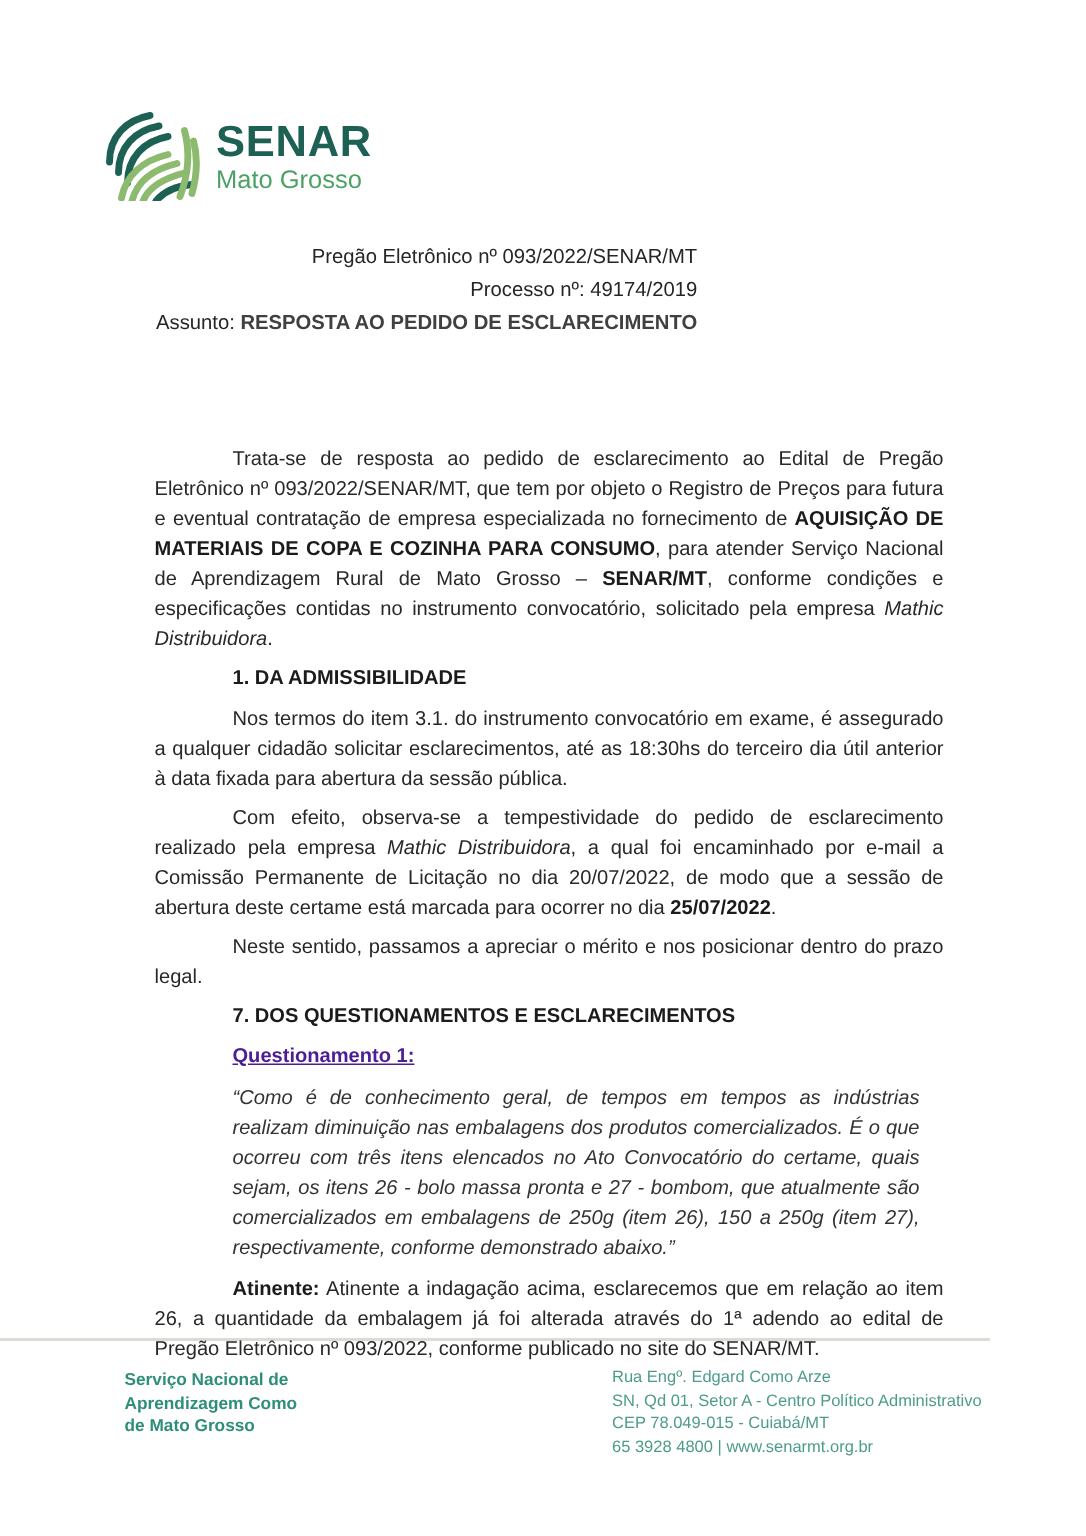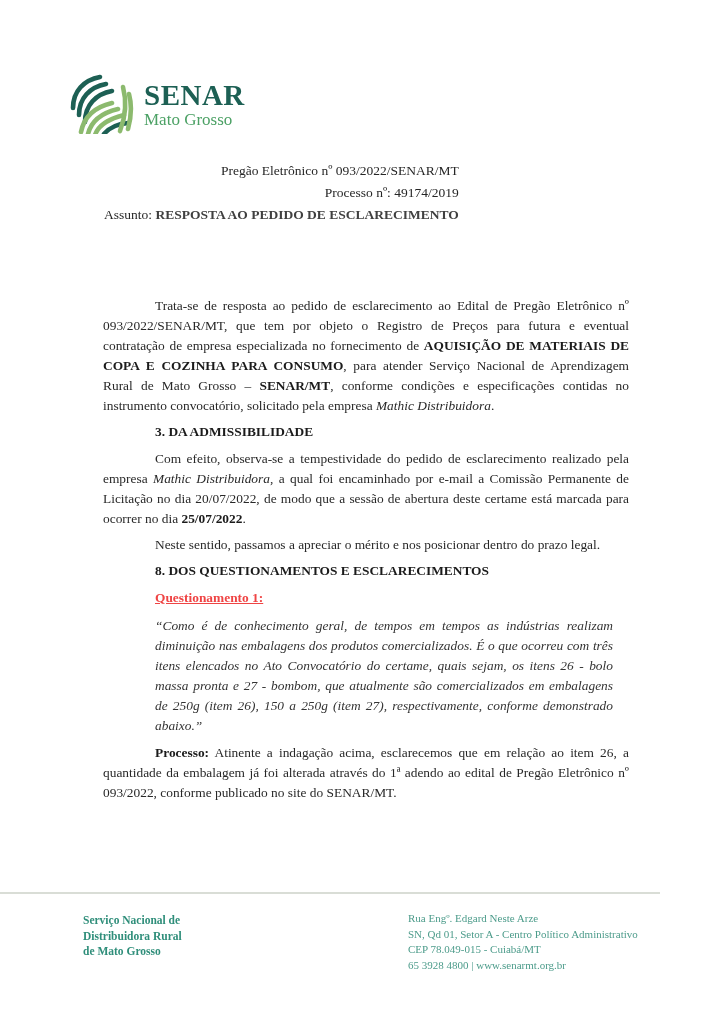--- a/index.html
+++ b/index.html
@@ -10,21 +10,21 @@
     --footer_teal:#2f8e7a;
     --footer_teal_light:#4d9c8b;
     --text_color:#2d2d2d;
     --divider_gray:#d9ddd6;
   }
   *{margin:0;padding:0;box-sizing:border-box;}
   html,body{background:#fff;}
   body{font-family:"Liberation Sans",sans-serif;}
   .page{
     position:relative;width:660px;height:1024px;background:#ffffff;
-    overflow:hidden;color:var(--text_color);font-family:Liberation Serif, serif;
+    overflow:hidden;color:var(--text_color);
   }
   
   .edge-line{position:absolute;left:681px;top:0;width:2px;height:1024px;background:var(--divider_gray);}
   .corner-block{position:absolute;left:683px;top:80px;width:41px;height:55px;background:var(--accent_green);}
   .stripes{
     position:absolute;left:683px;top:893px;width:41px;height:131px;
     background:repeating-linear-gradient(to bottom,var(--accent_green) 0 9px,#ffffff 9px 17px);
   }
   .footer-line{position:absolute;left:0;top:892px;width:683px;height:2px;background:var(--divider_gray);}
   
@@ -38,21 +38,21 @@
   
   .doc-header{position:absolute;left:104px;top:160px;font-size:13.5px;line-height:22px;color:#262626;text-align:right;}
   .doc-header b{font-weight:bold;color:#404040;}
   
   .content{position:absolute;left:103px;top:296px;width:526px;font-size:13.4px;line-height:20px;color:#282828;}
   .para{text-align:justify;margin:0 0 6px;}
   .ind{text-indent:52px;}
   .para b{font-weight:bold;color:#1b1b1b;}
   .para i{font-style:italic;}
   .h{font-size:13.4px;font-weight:bold;color:#1b1b1b;margin:4px 0 7px;padding-left:52px;}
-  .q-label{font-weight:bold;text-decoration:underline;color:#ef4444;padding-left:52px;margin:0 0 8px;}
+  .q-label{font-weight:bold;text-decoration:underline;color:#4c1d95;padding-left:52px;margin:0 0 8px;}
   .quote{font-style:italic;text-align:justify;margin:0 16px 7px 52px;color:#333;}
   
   .footer-left{position:absolute;left:83px;top:913px;font-size:11.5px;line-height:15.5px;font-weight:bold;color:var(--footer_teal);}
   .footer-right{position:absolute;left:408px;top:911px;font-size:11px;line-height:15.5px;color:var(--footer_teal_light);}
 </style>
 </head>
 <body>
 
 <div class="page">
 
@@ -82,42 +82,43 @@
   <div class="doc-header">
     <div>Pregão Eletrônico nº 093/2022/SENAR/MT</div>
     <div>Processo nº: 49174/2019</div>
     <div><span>Assunto: </span><b>RESPOSTA AO PEDIDO DE ESCLARECIMENTO</b></div>
   </div>
 
   <div class="content">
 
     <p class="para ind"><span>Trata-se de resposta ao pedido de esclarecimento ao Edital de Pregão Eletrônico nº 093/2022/SENAR/MT, que tem por objeto o Registro de Preços para futura e eventual contratação de empresa especializada no fornecimento de </span><b>AQUISIÇÃO DE MATERIAIS DE COPA E COZINHA PARA CONSUMO</b><span>, para atender Serviço Nacional de Aprendizagem Rural de Mato Grosso – </span><b>SENAR/MT</b><span>, conforme condições e especificações contidas no instrumento convocatório, solicitado pela empresa </span><i>Mathic Distribuidora</i><span>.</span></p>
 
-    <h3 class="h">3. DA ADMISSIBILIDADE</h3>
+    <h3 class="h">1. DA ADMISSIBILIDADE</h3>
 
+    <p class="para ind">Nos termos do item 3.1. do instrumento convocatório em exame, é assegurado a qualquer cidadão solicitar esclarecimentos, até as 18:30hs do terceiro dia útil anterior à data fixada para abertura da sessão pública.</p>
 
     <p class="para ind"><span>Com efeito, observa-se a tempestividade do pedido de esclarecimento realizado pela empresa </span><i>Mathic Distribuidora</i><span>, a qual foi encaminhado por e-mail a Comissão Permanente de Licitação no dia 20/07/2022, de modo que a sessão de abertura deste certame está marcada para ocorrer no dia </span><b>25/07/2022</b><span>.</span></p>
 
     <p class="para ind">Neste sentido, passamos a apreciar o mérito e nos posicionar dentro do prazo legal.</p>
 
-    <h3 class="h">8. DOS QUESTIONAMENTOS E ESCLARECIMENTOS</h3>
+    <h3 class="h">7. DOS QUESTIONAMENTOS E ESCLARECIMENTOS</h3>
 
     <p class="q-label">Questionamento 1:</p>
 
     <p class="quote">“Como é de conhecimento geral, de tempos em tempos as indústrias realizam diminuição nas embalagens dos produtos comercializados. É o que ocorreu com três itens elencados no Ato Convocatório do certame, quais sejam, os itens 26 - bolo massa pronta e 27 - bombom, que atualmente são comercializados em embalagens de 250g (item 26), 150 a 250g (item 27), respectivamente, conforme demonstrado abaixo.”</p>
 
-    <p class="para ind"><b>Processo:</b><span> Atinente a indagação acima, esclarecemos que em relação ao item 26, a quantidade da embalagem já foi alterada através do 1ª adendo ao edital de Pregão Eletrônico nº 093/2022, conforme publicado no site do SENAR/MT.</span></p>
+    <p class="para ind"><b>Atinente:</b><span> Atinente a indagação acima, esclarecemos que em relação ao item 26, a quantidade da embalagem já foi alterada através do 1ª adendo ao edital de Pregão Eletrônico nº 093/2022, conforme publicado no site do SENAR/MT.</span></p>
 
   </div>
 
   <div class="footer-left">
     <div>Serviço Nacional de</div>
-    <div>Distribuidora Rural</div>
+    <div>Aprendizagem Como</div>
     <div>de Mato Grosso</div>
   </div>
   <div class="footer-right">
-    <div>Rua Engº. Edgard Neste Arze</div>
+    <div>Rua Engº. Edgard Como Arze</div>
     <div>SN, Qd 01, Setor A - Centro Político Administrativo</div>
     <div>CEP 78.049-015 - Cuiabá/MT</div>
     <div>65 3928 4800 | www.senarmt.org.br</div>
   </div>
 
 </div>
 
 </body></html>

